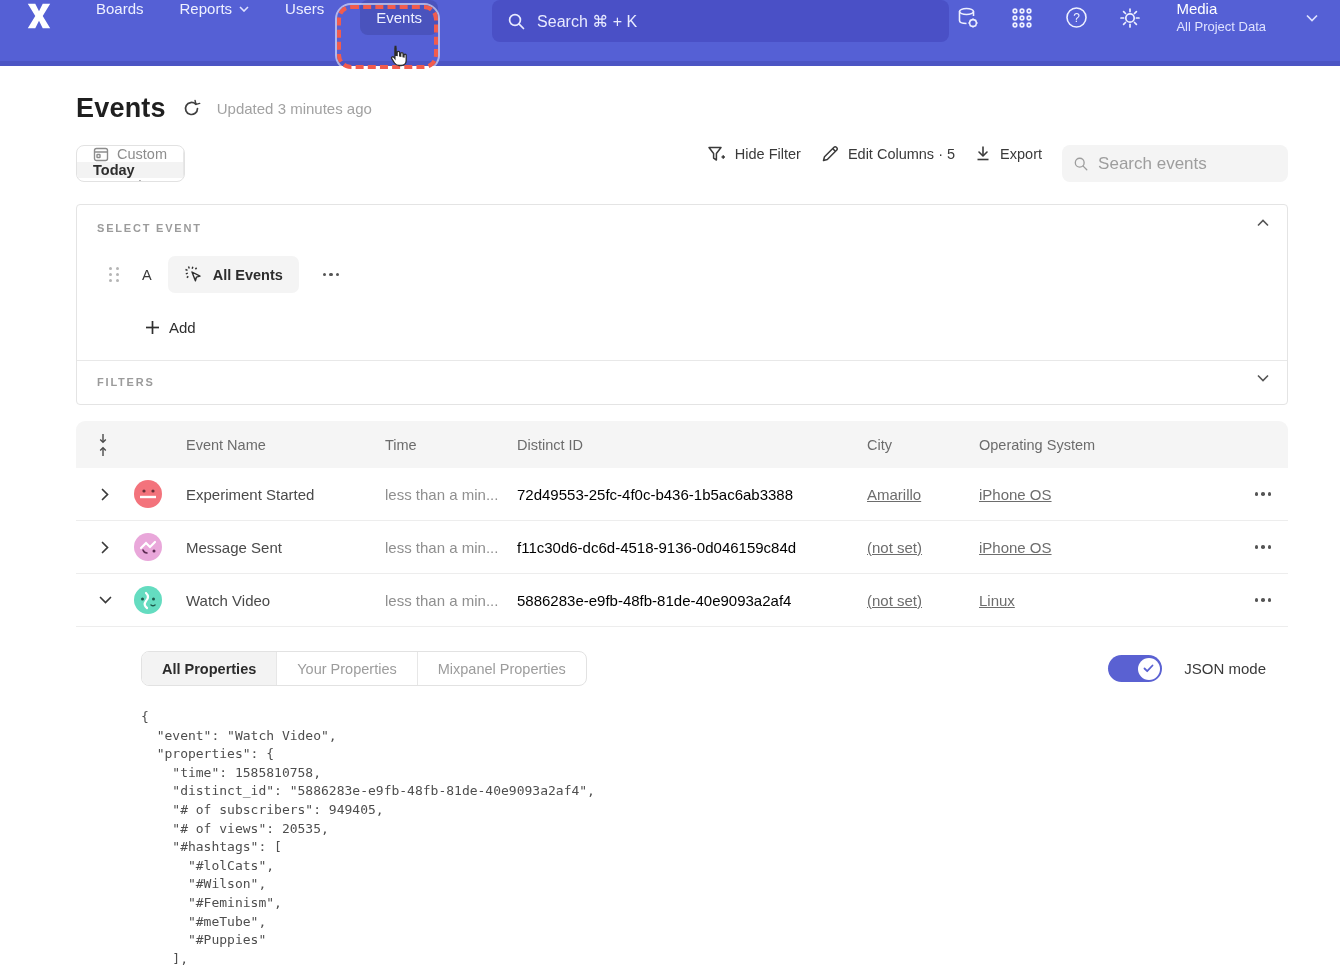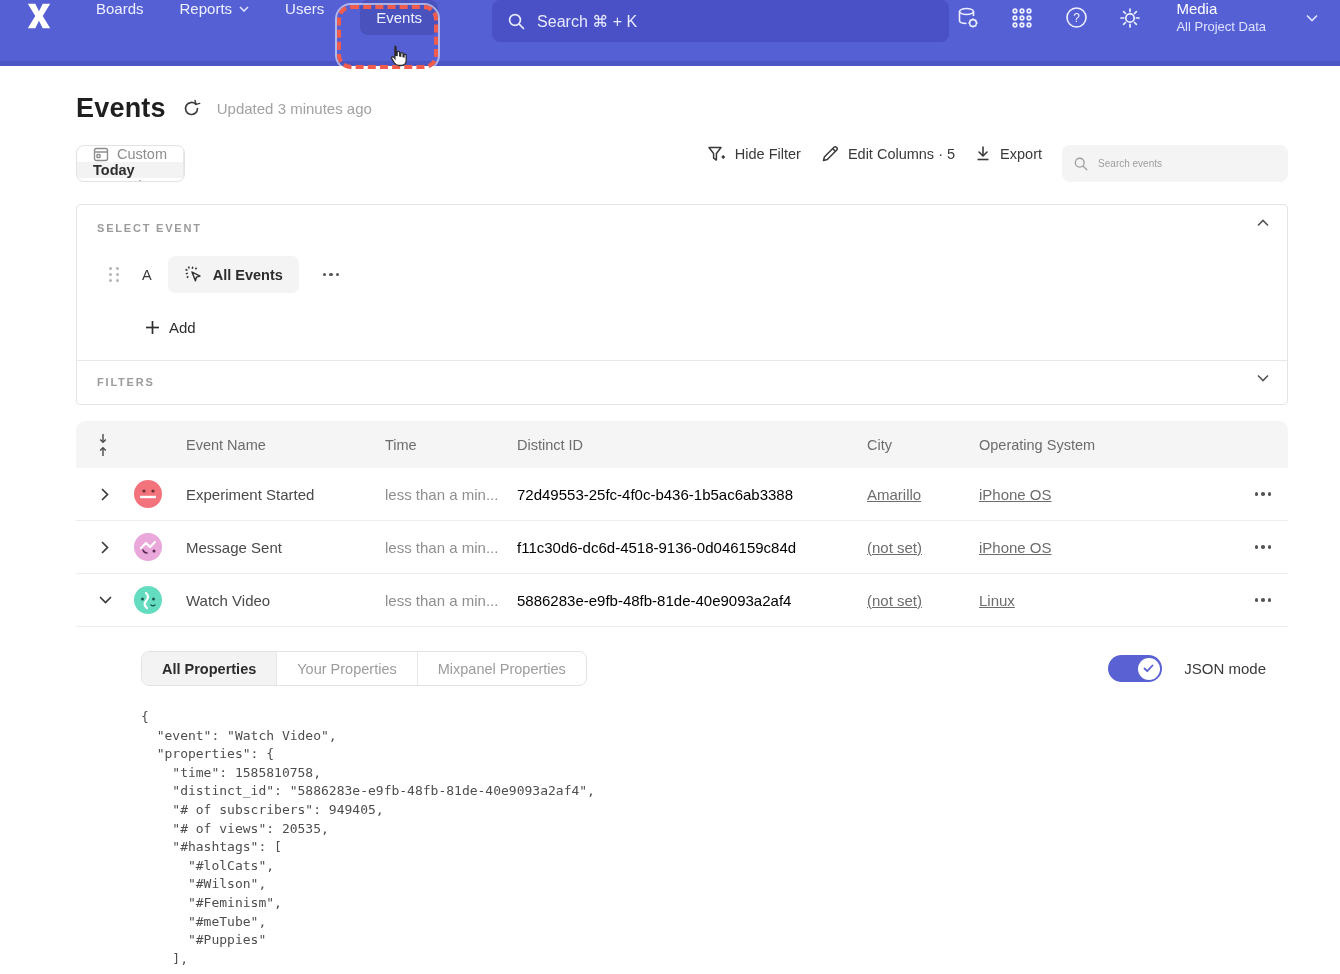--- a/index.html
+++ b/index.html
@@ -33,21 +33,21 @@
   .updated { color:#a2a2a2; font-size:15px; }
 
   .controls-row { display:flex; align-items:center; margin-top:21px; }
   .seg { display:flex; border:1px solid #e2e2e2; border-radius:8px; height:37px; overflow:hidden; background:#fff;flex-direction:column; }
   .seg-btn { display:flex; align-items:center; gap:8px; padding:0 16px; font-size:14.5px; color:#8d8d8d; border-right:1px solid #e7e7e7; cursor:pointer; white-space:nowrap; }
   .seg-btn:last-child { border-right:none; }
   .seg-btn.active { background:#f3f3f3; color:#2e2e2e; font-weight:bold; }
   .right-tools { margin-left:auto; display:flex; align-items:flex-start; gap:20px; }
   .tool-btn { display:flex; align-items:center; gap:9px; font-size:14.5px; color:#3a3a3a; cursor:pointer; white-space:nowrap; }
   .events-search { width:226px; height:37px; background:#f4f4f4; border:none; border-radius:8px; display:flex; align-items:center; gap:10px; padding:0 12px; }
-  .events-search input { border:none; outline:none; background:transparent; font-size:10px; color:#333; width:100%; font-family:"Liberation Sans",sans-serif; }
+  .events-search input { border:none; outline:none; background:transparent; font-size:17px; color:#333; width:100%; font-family:"Liberation Sans",sans-serif; }
   .events-search input::placeholder { color:#9d9d9d; }
 
   
   .query-card { margin-top:22px; border:1px solid #e4e4e4; border-radius:4px; }
   .qc-section { position:relative; padding:17px 20px 20px 20px; }
   .qc-label { font-size:11px; letter-spacing:1.8px; color:#9b9b9b; font-weight:bold; }
   .qc-collapse { position:absolute; right:18px; top:14px; cursor:pointer; }
   .event-row { display:flex; align-items:center; margin:22px 0 0 12px; gap:16px; }
   .drag-handle { display:grid; grid-template-columns:4px 4px; gap:3px; }
   .drag-handle i { width:3px; height:3px; border-radius:50%; background:#b5b5b5; }

